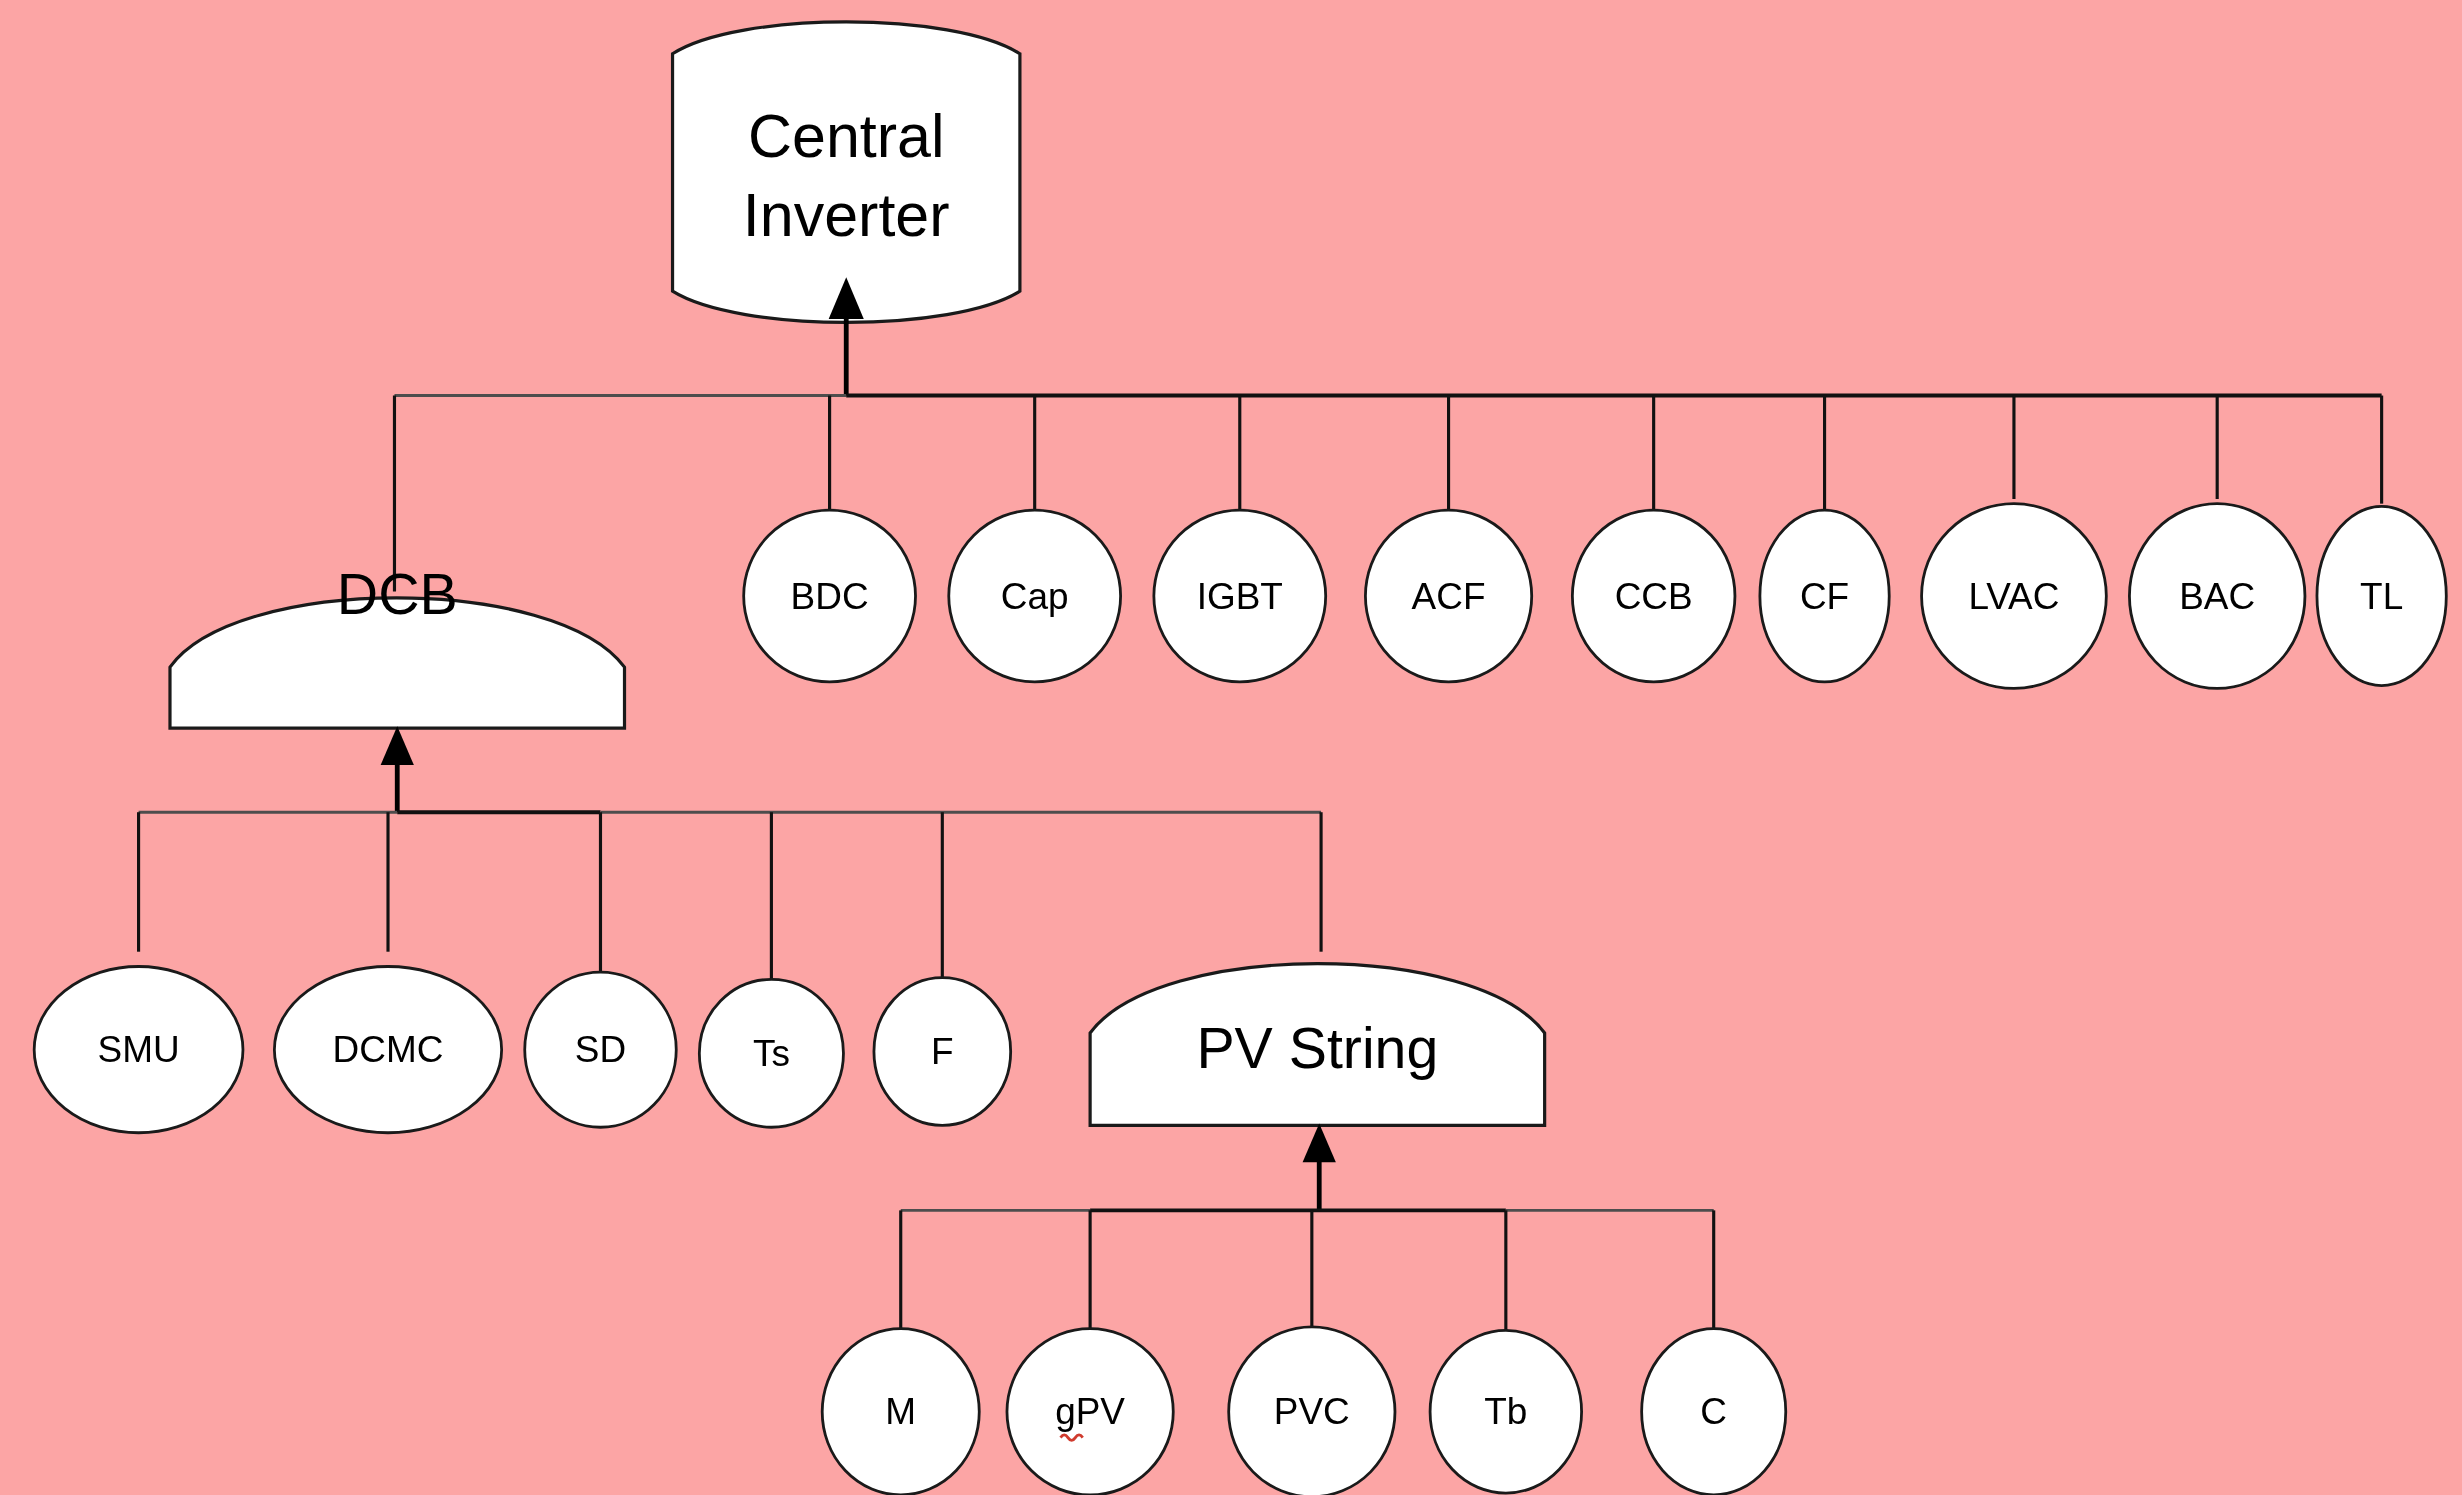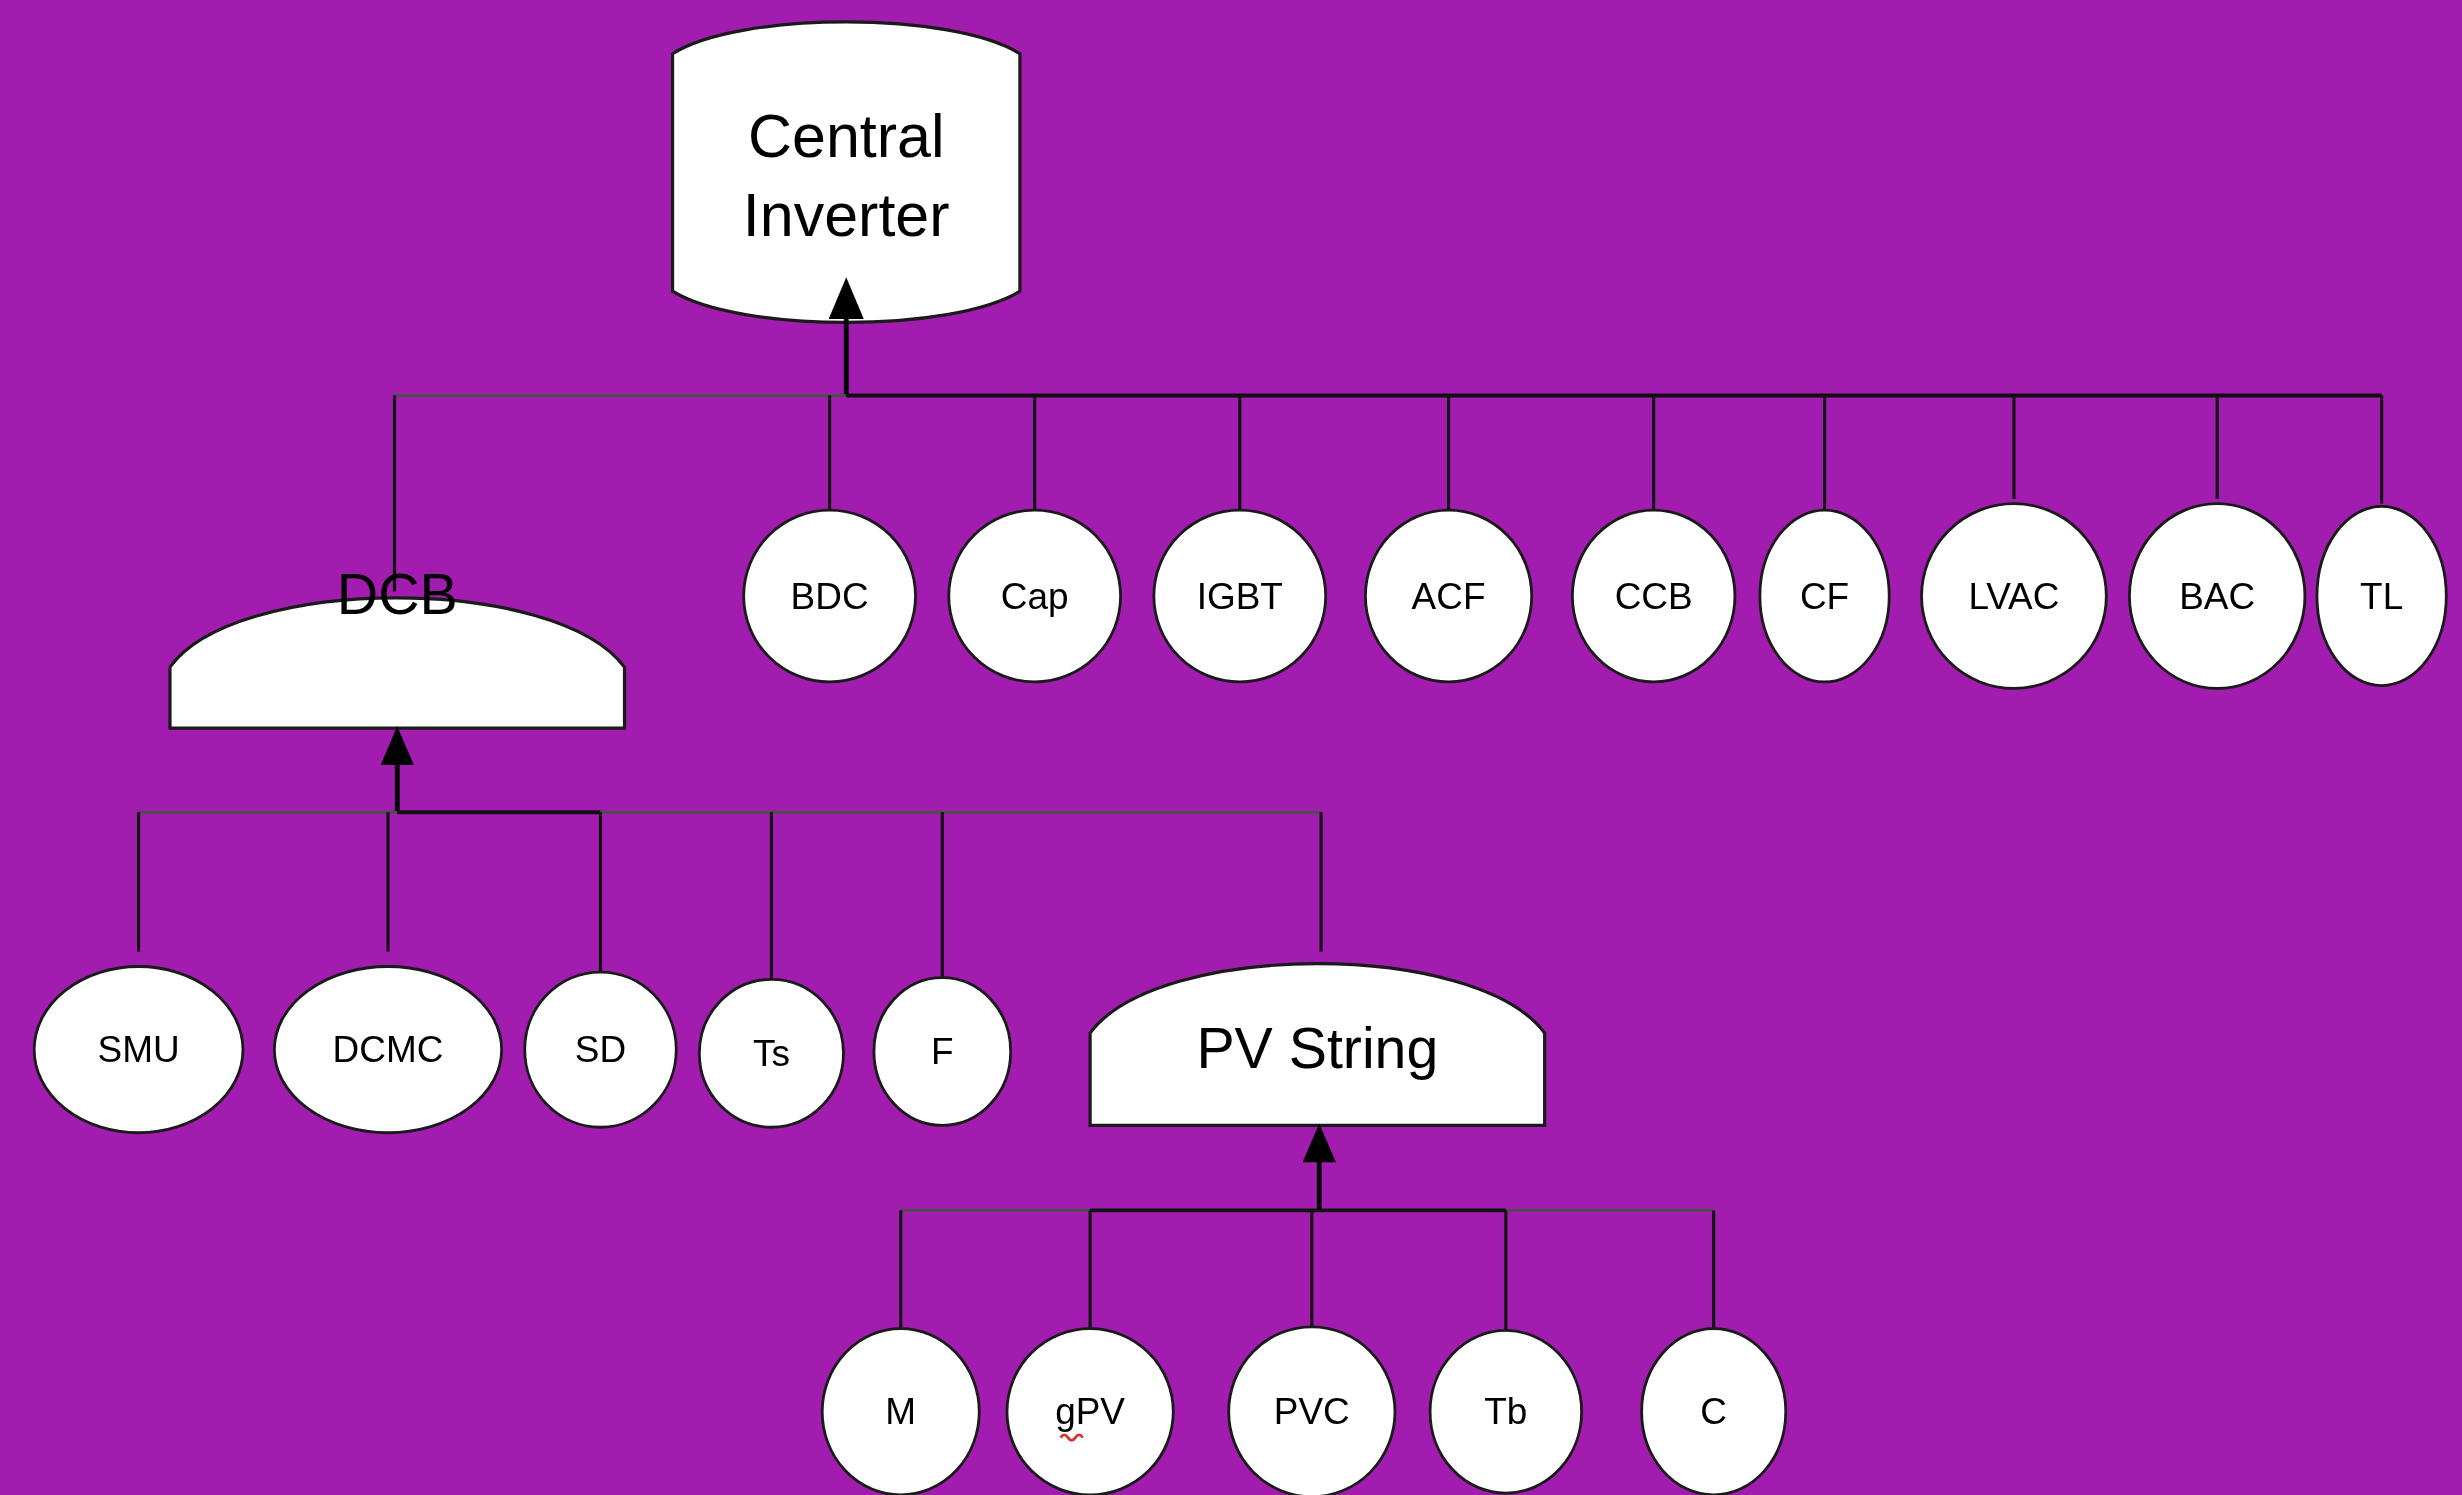--- a/index.html
+++ b/index.html
@@ -10,21 +10,21 @@
   body {
     width: 2462px;
     height: 1496px;
     font-family: "Liberation Sans", sans-serif;
     overflow: hidden;
   }
   #diagram-root {
     position: relative;
     width: 2462px;
     height: 1496px;
-    background: #a21caf;
+    background: #fca5a5;
   }
   svg.diagram {
     display: block;
     width: 2462px;
     height: 1496px;
   }
   .node-shape {
     fill: #ffffff;
     stroke: #1a1a1a;
     stroke-width: 3.2;

